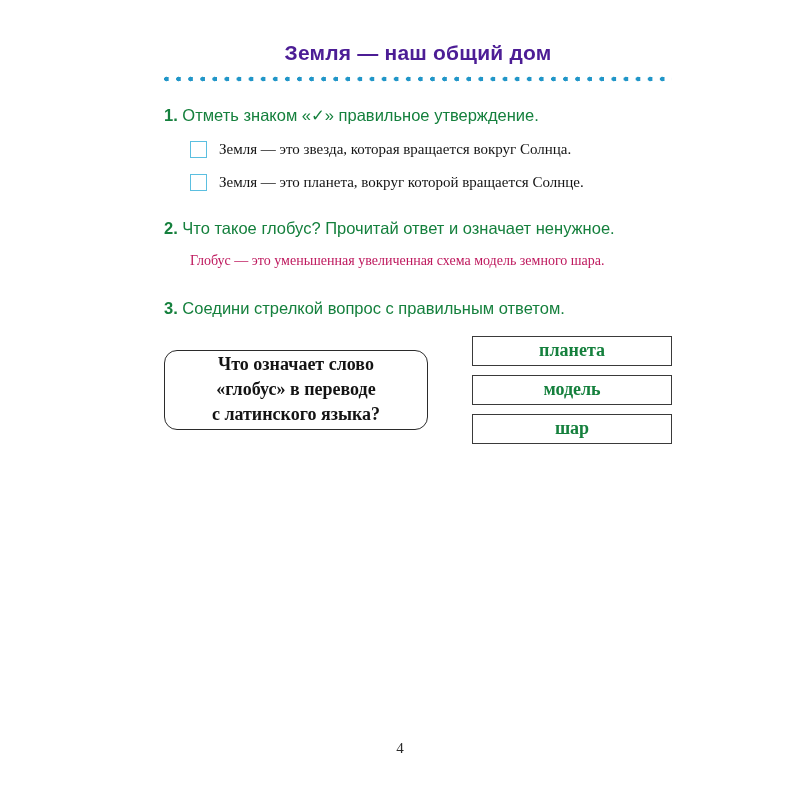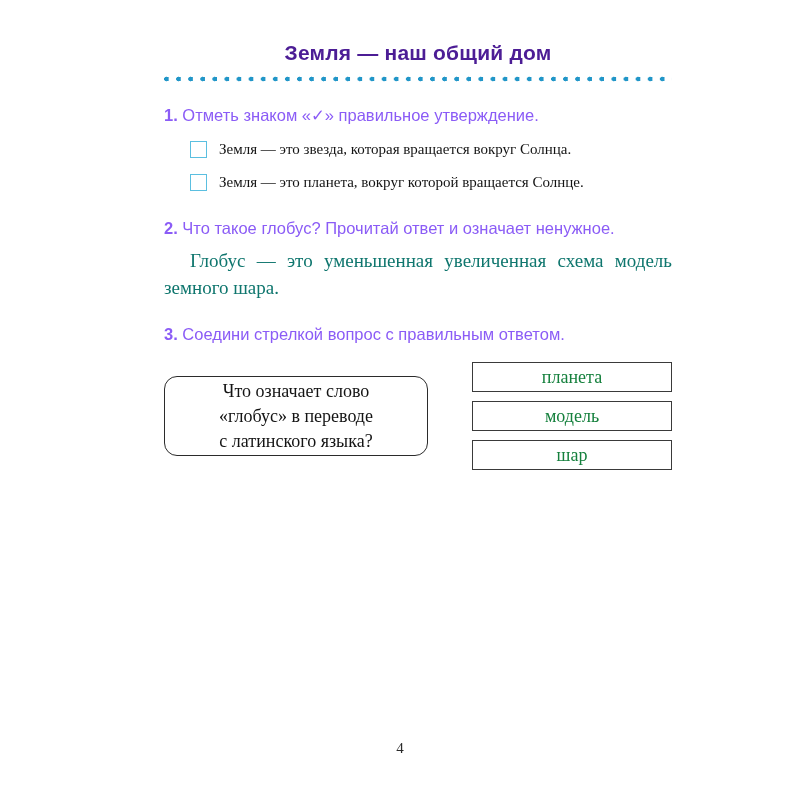--- a/index.html
+++ b/index.html
@@ -56,21 +56,21 @@
 
   
   .task {
     margin-top: 22px;
   }
   .task-sans {
     font-family: "Liberation Sans", sans-serif;
     font-size: 16.5px;
     line-height: 23px;
     text-align: justify;
-    color: #8b5cf6;
+    color: #15803d;
   }
   .task-num {
     font-weight: bold;
   }
   .task-num::after {
     content: " ";
     white-space: pre;
   }
 
   
@@ -98,33 +98,34 @@
     text-align: justify;
     color: #141414;
     margin-left: 12px;
     width: 451px;
     hyphens: manual;
   }
 
   
   .serif-para {
     font-family: "Liberation Serif", serif;
-    font-size: 19px;
+    font-size: 14px;
     line-height: 26.5px;
     text-align: justify;
     text-indent: 26px;
-    color: #0f766e;
+    color: #be185d;
     margin-top: 8px;
   }
 
   
   .match-area {
     position: relative;
     margin-top: 16px;
     height: 104px;
+    font-weight: bold;
   }
   .question-box {
     position: absolute;
     left: 0px;
     top: 14px;
     width: 264px;
     height: 80px;
     box-sizing: border-box;
     border: 1.6px solid #2b2b2b;
     border-radius: 13px;

